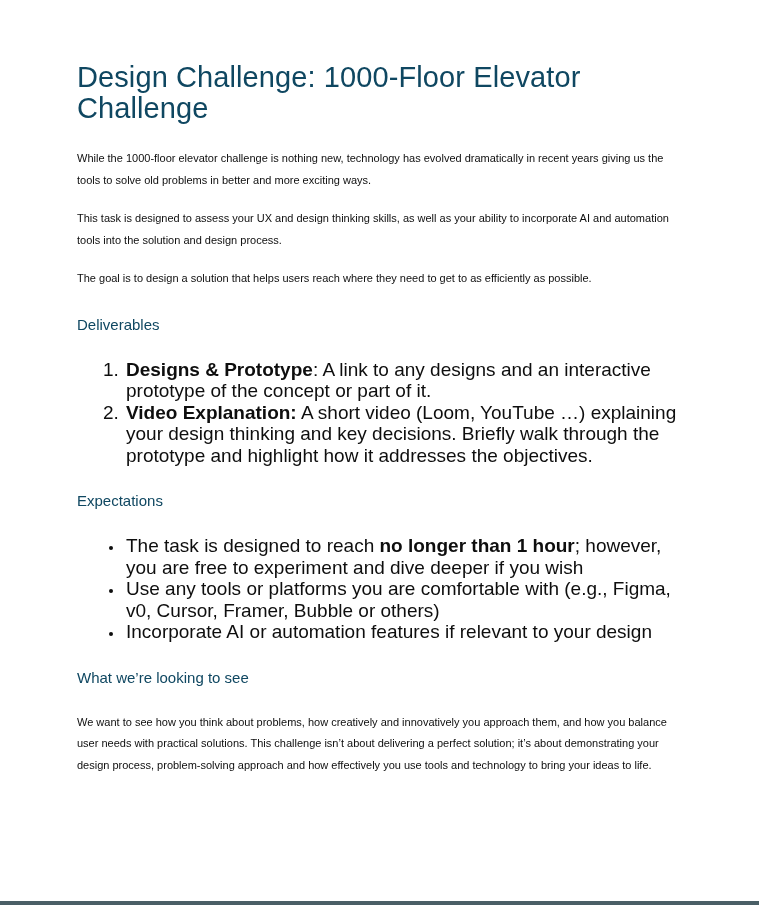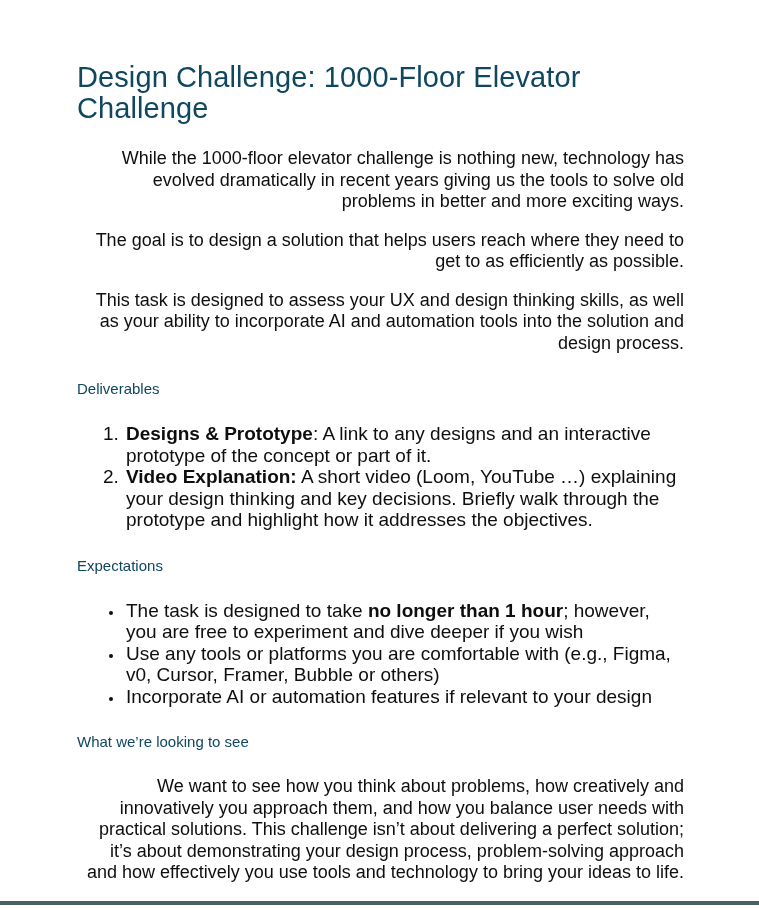--- a/index.html
+++ b/index.html
@@ -27,24 +27,23 @@
     letter-spacing: 0.1px;
   }
   h2.section-heading {
     font-size: 15px;
     line-height: 22px;
     font-weight: 400;
     color: #0f4761;
     margin: 24px 0 23px 0;
   }
   p.body-paragraph {
-    font-size: 18px;
+    font-size: 11px;
     line-height: 21.5px;
     margin: 8px 0 17px 0;
-    text-align: right;
   }
   ol.doc-list, ul.doc-list {
     margin: 0 0 17px 0;
     padding: 0 0 0 47px;
     font-size: 19px;
     line-height: 21.5px;
   }
   ol.doc-list li, ul.doc-list li {
     margin: 0;
     padding-left: 2px;
@@ -66,35 +65,35 @@
 </style>
 </head>
 <body>
 
 <div class="content">
 
   <h1 class="doc-title">Design Challenge: 1000-Floor Elevator Challenge</h1>
 
   <p class="body-paragraph">While the 1000-floor elevator challenge is nothing new, technology has evolved dramatically in recent years giving us the tools to solve old problems in better and more exciting ways.</p>
 
+  <p class="body-paragraph">This task is designed to assess your UX and design thinking skills, as well as your ability to incorporate AI and automation tools into the solution and design process.</p>
+
   <p class="body-paragraph">The goal is to design a solution that helps users reach where they need to get to as efficiently as possible.</p>
-
-  <p class="body-paragraph">This task is designed to assess your UX and design thinking skills, as well as your ability to incorporate AI and automation tools into the solution and design process.</p>
 
   <h2 class="section-heading">Deliverables</h2>
 
   <ol class="doc-list">
     <li><span></span><strong>Designs &amp; Prototype</strong><span>: A link to any designs and an interactive prototype of the concept or part of it.</span></li>
     <li><span></span><strong>Video Explanation:</strong><span> A short video (Loom, YouTube …) explaining your design thinking and key decisions. Briefly walk through the prototype and highlight how it addresses the objectives.</span></li>
   </ol>
 
   <h2 class="section-heading">Expectations</h2>
 
   <ul class="doc-list">
-    <li><span>The task is designed to take </span><strong>no longer than 1 hour</strong><span>; however, you are free to experiment and dive deeper if you wish</span></li>
+    <li><span>The task is designed to reach </span><strong>no longer than 1 hour</strong><span>; however, you are free to experiment and dive deeper if you wish</span></li>
     <li><span>Use any tools or platforms you are comfortable with (e.g., Figma, v0, Cursor, Framer, Bubble or others)</span><strong></strong><span></span></li>
     <li><span>Incorporate AI or automation features if relevant to your design</span><strong></strong><span></span></li>
   </ul>
 
   <h2 class="section-heading">What we’re looking to see</h2>
 
   <p class="body-paragraph">We want to see how you think about problems, how creatively and innovatively you approach them, and how you balance user needs with practical solutions. This challenge isn’t about delivering a perfect solution; it’s about demonstrating your design process, problem-solving approach and how effectively you use tools and technology to bring your ideas to life.</p>
 
 </div>
 

